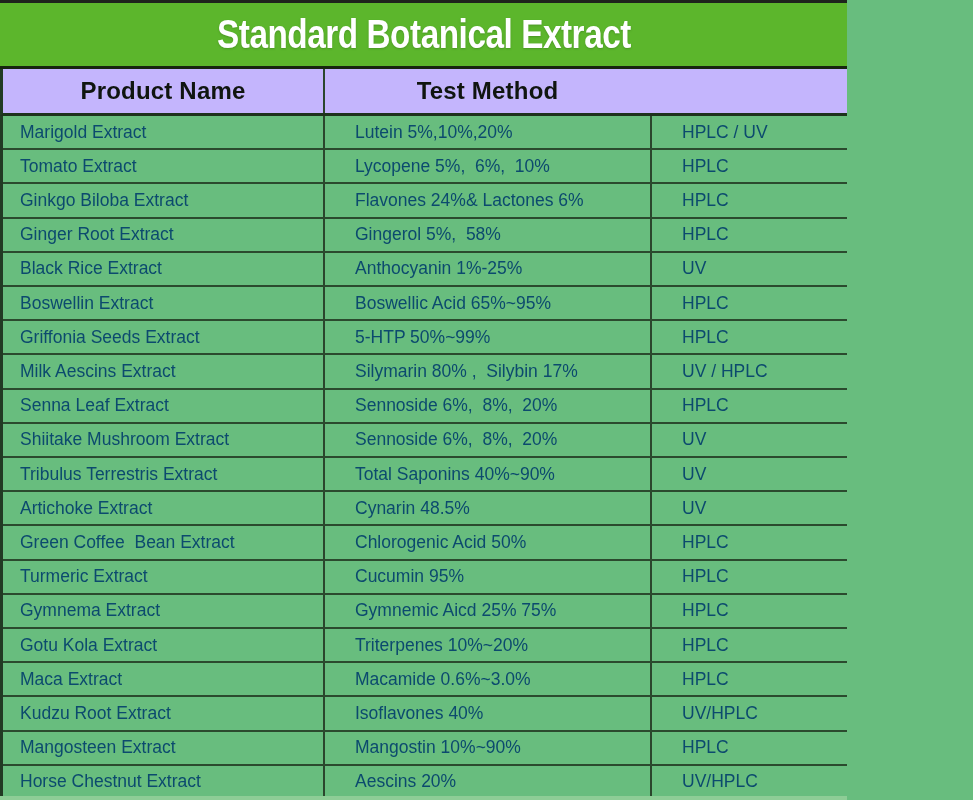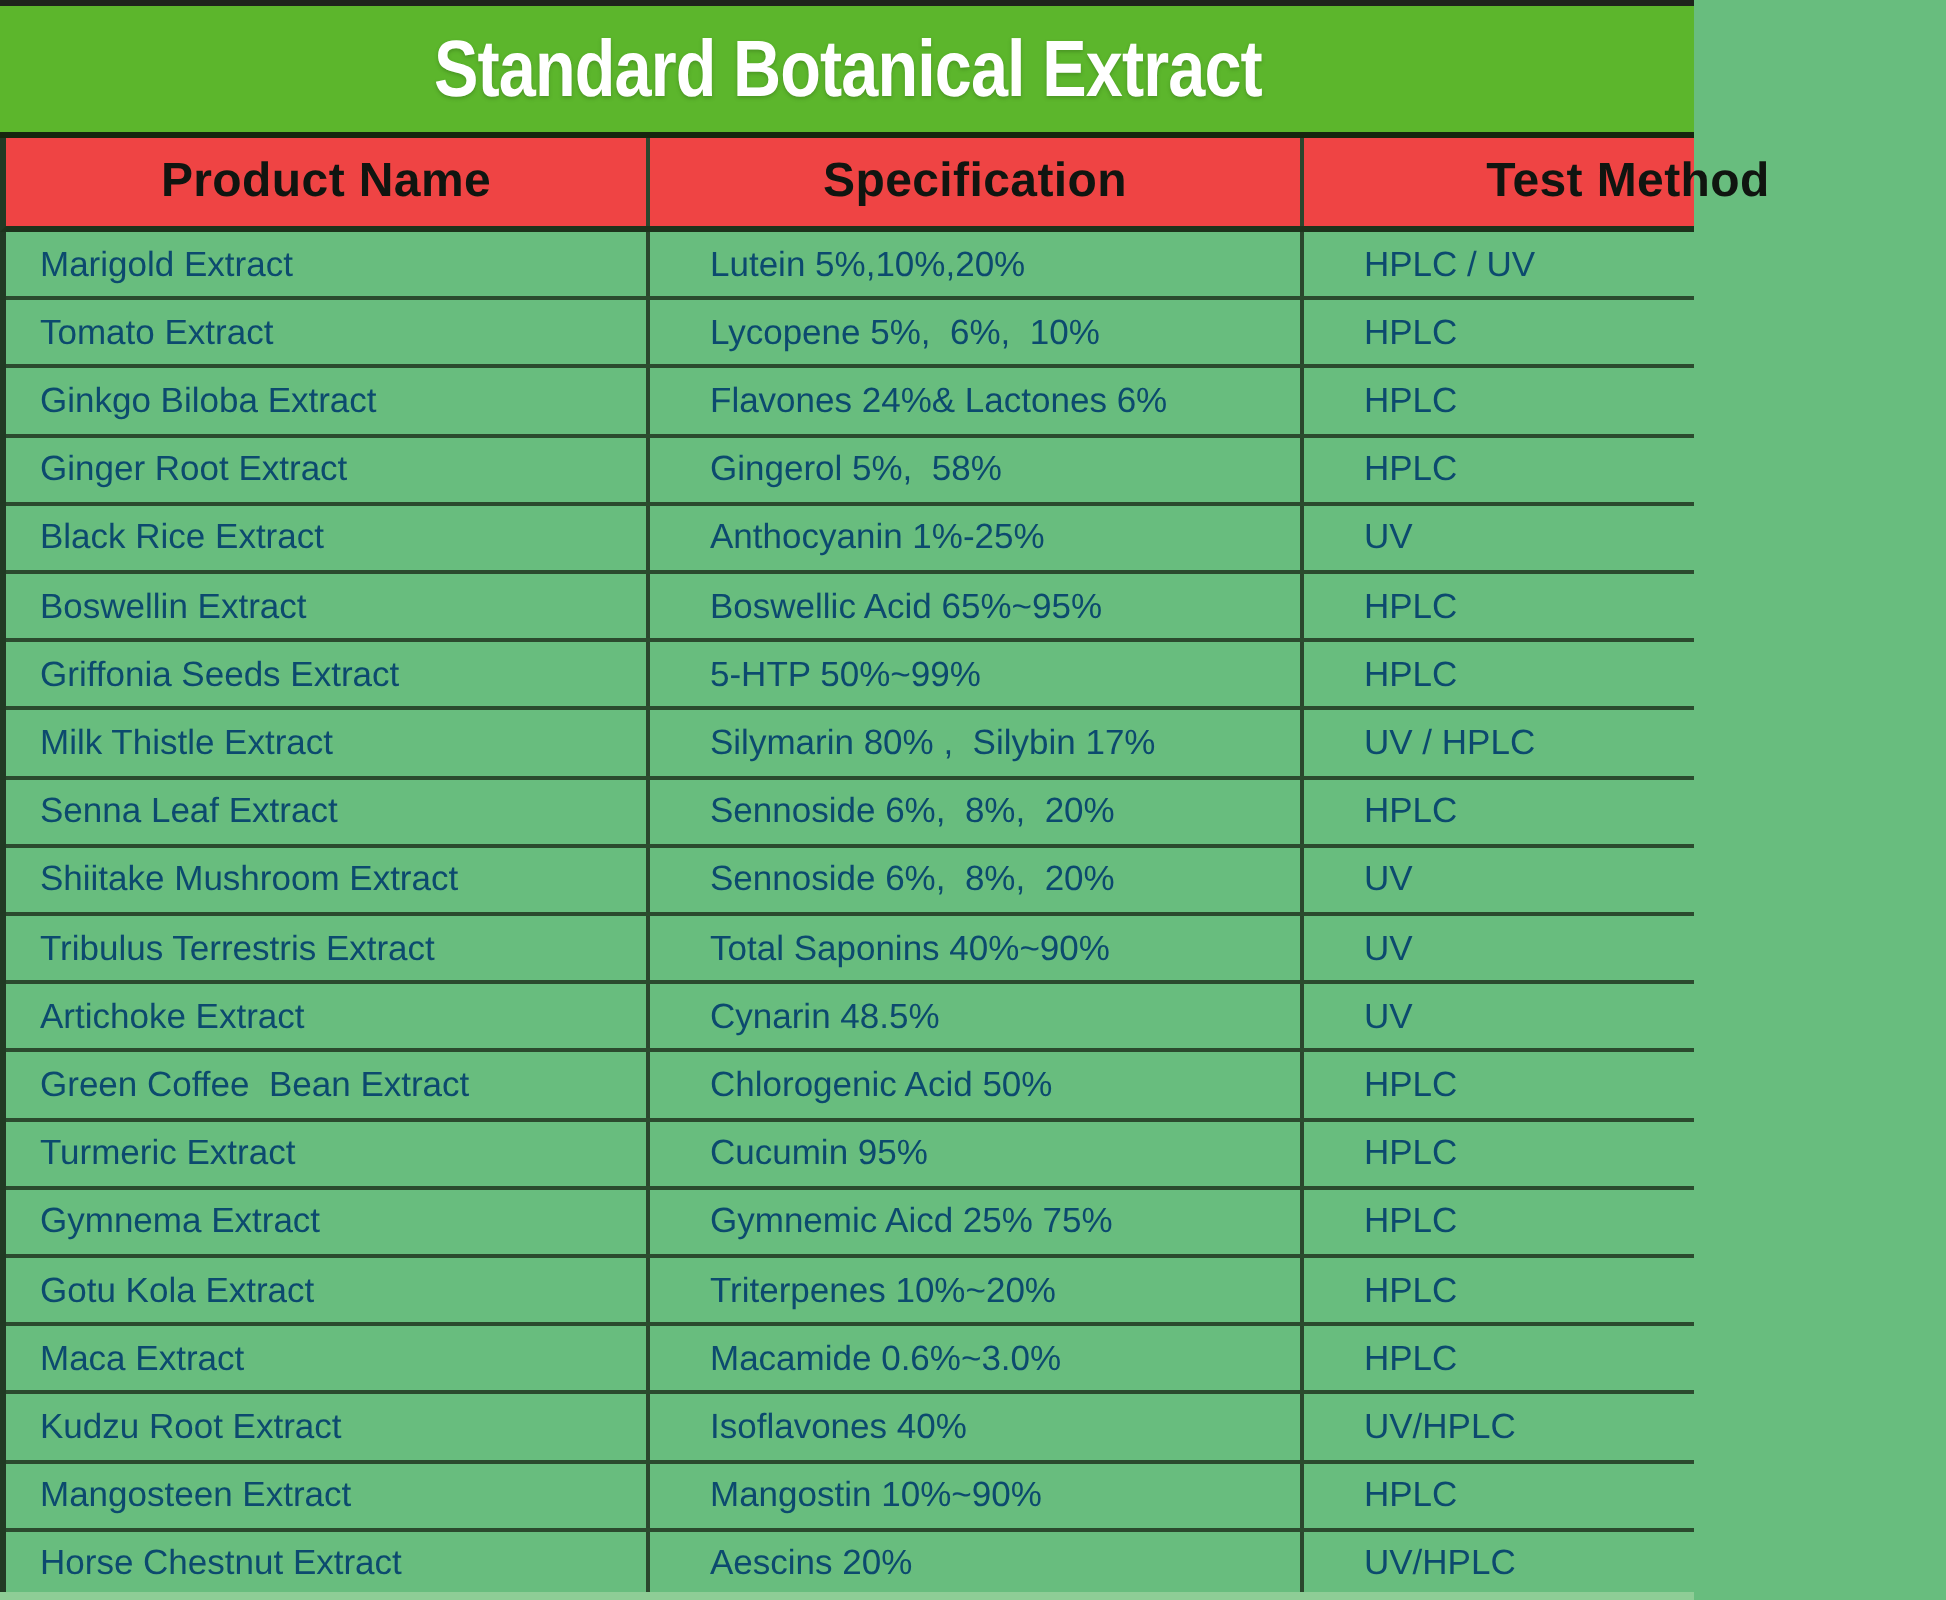--- a/index.html
+++ b/index.html
@@ -32,21 +32,21 @@
   }
   
   .cols{
     display:grid;
     grid-template-columns:320px 327px 326px;
   }
   
   .header-row{
     box-sizing:border-box;
     height:47px;flex:0 0 47px;
-    background:#ef4444;
+    background:#c4b5fd;
     border-bottom:3px solid #1d331c;
     border-left:3px solid #223a24;
   }
   .header-cell{
     display:flex;align-items:center;justify-content:center;
     font-size:24px;font-weight:bold;color:#101510;
     letter-spacing:0.2px;
     border-left:2px solid #2b462d;
     white-space:pre;
   }
@@ -86,21 +86,20 @@
 <body>
 
 <div class="page">
 
   <div class="title-bar">
     <span class="title-text">Standard Botanical Extract</span>
   </div>
 
   <div class="header-row cols">
     <div class="header-cell">Product Name</div>
-    <div class="header-cell">Specification</div>
     <div class="header-cell">Test Method</div>
   </div>
 
   <div class="tbody">
     <div class="row cols">
       <div class="cell c1">Marigold Extract</div>
       <div class="cell c2">Lutein 5%,10%,20%</div>
       <div class="cell c3">HPLC / UV</div>
     </div>
     <div class="row cols">
@@ -127,21 +126,21 @@
       <div class="cell c1">Boswellin Extract</div>
       <div class="cell c2">Boswellic Acid 65%~95%</div>
       <div class="cell c3">HPLC</div>
     </div>
     <div class="row cols">
       <div class="cell c1">Griffonia Seeds Extract</div>
       <div class="cell c2">5-HTP 50%~99%</div>
       <div class="cell c3">HPLC</div>
     </div>
     <div class="row cols">
-      <div class="cell c1">Milk Thistle Extract</div>
+      <div class="cell c1">Milk Aescins Extract</div>
       <div class="cell c2">Silymarin 80% ,  Silybin 17%</div>
       <div class="cell c3">UV / HPLC</div>
     </div>
     <div class="row cols">
       <div class="cell c1">Senna Leaf Extract</div>
       <div class="cell c2">Sennoside 6%,  8%,  20%</div>
       <div class="cell c3">HPLC</div>
     </div>
     <div class="row cols">
       <div class="cell c1">Shiitake Mushroom Extract</div>

